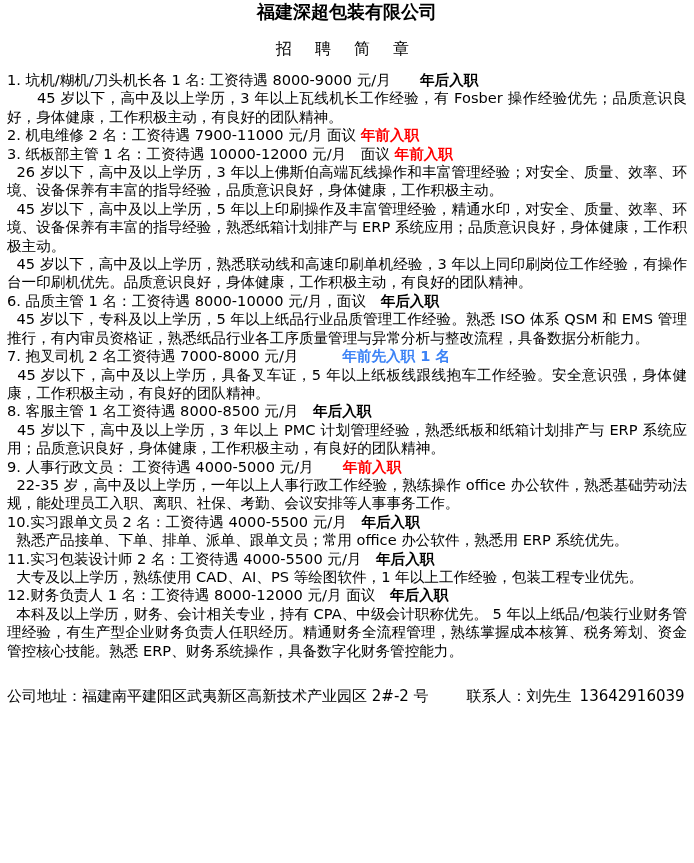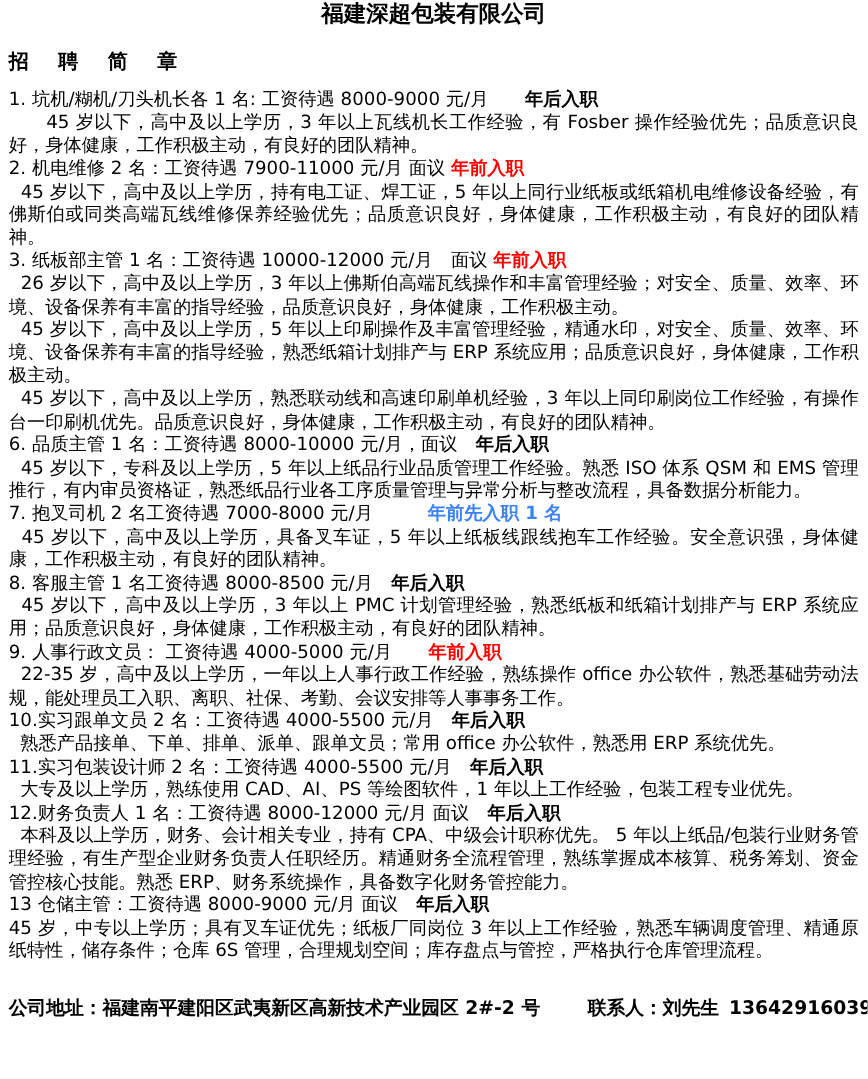--- a/index.html
+++ b/index.html
@@ -18,42 +18,42 @@
     padding: 0 7px 0 7px;
   }
   .doc-title {
     text-align: center;
     font-size: 18px;
     font-weight: bold;
     line-height: 24px;
     margin: 0 0 15px 0;
   }
   .doc-subtitle {
-    text-align: left;
+    text-align: center;
     font-size: 16px;
-    font-weight: bold;
+    font-weight: normal;
     letter-spacing: 9px;
     line-height: 20px;
     margin: 0 0 12px 0;
   }
   .job-list p {
     margin: 0;
     font-size: 14.6px;
     line-height: 18.4px;
     text-align: justify;
     white-space: pre-wrap;
     word-break: break-all;
   }
   .job-heading .h-status {
     font-weight: bold;
   }
   .doc-footer {
     margin-top: 26px;
     font-size: 15px;
-    font-weight: bold;
+    font-weight: normal;
     line-height: 20px;
     white-space: nowrap;
   }
   .doc-footer .f-contact { margin-left: 38px; }
   .doc-footer .f-phone   { margin-left: 8px; }
 </style>
 </head>
 <body>
 
 <div class="doc">
@@ -63,21 +63,20 @@
   <h2 class="doc-subtitle">招 聘 简 章</h2>
 
   <div class="job-list">
     <div class="job">
       <p class="job-heading"><span class="h-text">1. 坑机/糊机/刀头机长各 1 名: 工资待遇 8000-9000 元/月　　</span><span class="h-status" style="color: rgb(0, 0, 0);">年后入职</span></p>
       <p class="job-desc">　　45 岁以下，高中及以上学历，3 年以上瓦线机长工作经验，有 Fosber 操作经验优先；品质意识良好，身体健康，工作积极主动，有良好的团队精神。</p>
     </div>
 
     <div class="job">
       <p class="job-heading"><span class="h-text">2. 机电维修 2 名：工资待遇 7900-11000 元/月 面议 </span><span class="h-status" style="color: rgb(255, 0, 0);">年前入职</span></p>
-      <p class="job-desc">  45 岁以下，高中及以上学历，持有电工证、焊工证，5 年以上同行业纸板或纸箱机电维修设备经验，有佛斯伯或同类高端瓦线维修保养经验优先；品质意识良好，身体健康，工作积极主动，有良好的团队精神。</p>
     </div>
 
     <div class="job">
       <p class="job-heading"><span class="h-text">3. 纸板部主管 1 名：工资待遇 10000-12000 元/月　面议 </span><span class="h-status" style="color: rgb(255, 0, 0);">年前入职</span></p>
       <p class="job-desc">  26 岁以下，高中及以上学历，3 年以上佛斯伯高端瓦线操作和丰富管理经验；对安全、质量、效率、环境、设备保养有丰富的指导经验，品质意识良好，身体健康，工作积极主动。</p>
     </div>
 
     <div class="job">
       <p class="job-desc">  45 岁以下，高中及以上学历，5 年以上印刷操作及丰富管理经验，精通水印，对安全、质量、效率、环境、设备保养有丰富的指导经验，熟悉纸箱计划排产与 ERP 系统应用；品质意识良好，身体健康，工作积极主动。</p>
     </div>
@@ -114,23 +113,19 @@
     <div class="job">
       <p class="job-heading"><span class="h-text">11.实习包装设计师 2 名：工资待遇 4000-5500 元/月　</span><span class="h-status" style="color: rgb(0, 0, 0);">年后入职</span></p>
       <p class="job-desc">  大专及以上学历，熟练使用 CAD、AI、PS 等绘图软件，1 年以上工作经验，包装工程专业优先。</p>
     </div>
 
     <div class="job">
       <p class="job-heading"><span class="h-text">12.财务负责人 1 名：工资待遇 8000-12000 元/月 面议　</span><span class="h-status" style="color: rgb(0, 0, 0);">年后入职</span></p>
       <p class="job-desc">  本科及以上学历，财务、会计相关专业，持有 CPA、中级会计职称优先。 5 年以上纸品/包装行业财务管理经验，有生产型企业财务负责人任职经历。精通财务全流程管理，熟练掌握成本核算、税务筹划、资金管控核心技能。熟悉 ERP、财务系统操作，具备数字化财务管控能力。</p>
     </div>
 
-    <div class="job">
-      <p class="job-heading"><span class="h-text">13 仓储主管：工资待遇 8000-9000 元/月 面议　</span><span class="h-status" style="color: rgb(0, 0, 0);">年后入职</span></p>
-      <p class="job-desc">45 岁，中专以上学历；具有叉车证优先；纸板厂同岗位 3 年以上工作经验，熟悉车辆调度管理、精通原纸特性，储存条件；仓库 6S 管理，合理规划空间；库存盘点与管控，严格执行仓库管理流程。</p>
-    </div>
   </div>
 
   <div class="doc-footer">
     <span class="f-address">公司地址：福建南平建阳区武夷新区高新技术产业园区 2#-2 号</span><span class="f-contact">联系人：刘先生</span><span class="f-phone">13642916039</span>
   </div>
 
 </div>
 
 </body></html>

